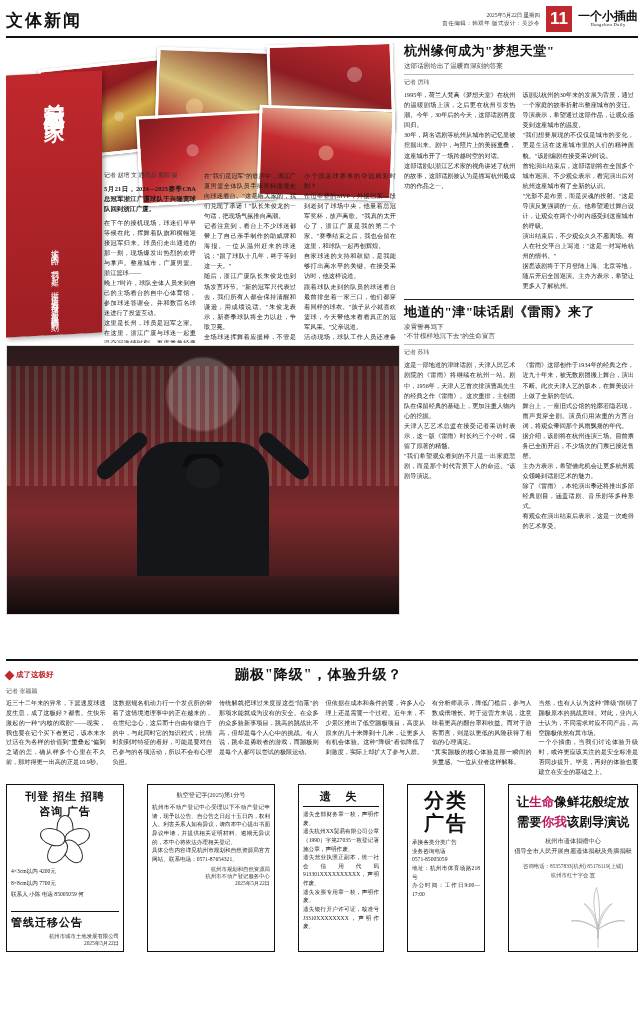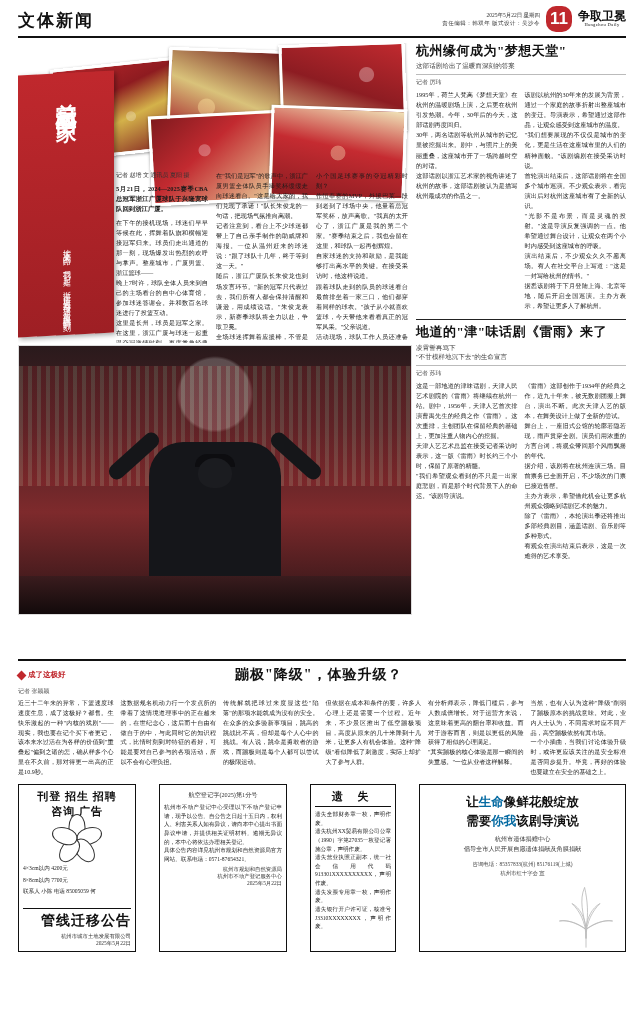--- a/index.html
+++ b/index.html
@@ -4,30 +4,30 @@
 <style>
   html,body{margin:0;padding:0;}
   body{
     width:644px;height:1024px;
     background:#ffffff;
     font-family:"Liberation Serif", serif;
     color:#111;
     overflow:hidden;
     position:relative;
   }
-  .page{position:relative;width:644px;height:1024px;box-sizing:border-box;padding:0 18px;}
+  .page{position:relative;width:644px;height:1024px;box-sizing:border-box;padding:0 6px;}
 
   
   .masthead{display:flex;align-items:flex-end;justify-content:space-between;border-bottom:2px solid #111;padding:6px 0 4px 0;}
   .mh-left{font-size:17px;font-weight:bold;letter-spacing:2px;font-family:"Liberation Serif",serif;}
   .mh-right{display:flex;align-items:center;gap:6px;}
   .mh-meta{font-size:5.5px;color:#333;text-align:right;line-height:1.5;}
   .mh-meta .row2{letter-spacing:.5px;}
   .pagenum{
-    width:26px;height:26px;background:#c0282d;color:#fff;border-radius:10px;
+    width:26px;height:26px;background:#c0282d;color:#fff;border-radius:0;
     display:flex;align-items:center;justify-content:center;font-size:17px;font-weight:bold;
     font-family:"Liberation Sans",sans-serif;
   }
   .logo{font-size:12px;font-weight:bold;line-height:1.05;text-align:center;}
   .logo .en{font-size:4.5px;font-weight:normal;letter-spacing:.4px;display:block;}
 
   
   .body-grid{display:flex;gap:6px;margin-top:5px;height:612px;}
   .col-left{width:392px;position:relative;}
   .col-right{width:230px;position:relative;}
@@ -128,41 +128,41 @@
   .ad-e{flex:1;border:1px solid #111;}
   .ad-title{font-size:11px;font-weight:bold;text-align:center;letter-spacing:1px;}
   .ad-sub{font-size:6.2px;text-align:center;color:#333;margin-top:2px;}
   .ad-body{font-size:5.6px;line-height:1.55;text-align:justify;margin-top:3px;color:#222;}
   .ad-sign{font-size:5.4px;text-align:right;margin-top:3px;color:#333;}
   .flower{width:52px;height:52px;margin:2px auto;position:relative;}
   .flower span{position:absolute;left:50%;top:50%;width:15px;height:24px;background:#fff;border:1px solid #333;border-radius:50% 50% 45% 45%;transform-origin:50% 100%;}
   .bigred{font-size:20px;font-weight:bold;color:#111;text-align:center;line-height:1.15;letter-spacing:2px;}
   .lost{border-bottom:1px solid #111;text-align:center;font-size:11px;font-weight:bold;letter-spacing:6px;padding-bottom:2px;}
   .ad-e-title{font-size:12.5px;font-weight:bold;text-align:center;line-height:1.5;padding:4px 2px 0 2px;}
-  .ad-e-title .red{color:#0369a1;}
+  .ad-e-title .red{color:#be185d;font-family:Liberation Mono, monospace;}
   .ad-e-sub{font-size:6.2px;text-align:center;color:#333;margin-top:4px;line-height:1.6;}
   .ad-e-foot{font-size:5.4px;text-align:center;color:#444;margin-top:6px;line-height:1.6;}
   .lily{position:absolute;right:4px;bottom:2px;width:70px;height:70px;opacity:.5;}
-  .pipe-title{font-size:14px;font-weight:bold;text-align:right;letter-spacing:1px;margin-top:12px;border-top:1px solid #111;padding-top:3px;}
+  .pipe-title{font-size:11px;font-weight:bold;text-align:left;letter-spacing:1px;margin-top:12px;border-top:1px solid #111;padding-top:3px;}
 </style>
 </head>
 <body>
 
 <div class="page">
 
   <div class="masthead">
     <div class="mh-left">文体新闻</div>
     <div class="mh-right">
       <div class="mh-meta">
         <div>2025年5月22日 星期四</div>
         <div class="row2">责任编辑：韩双年  版式设计：吴沙令</div>
       </div>
       <div class="pagenum">11</div>
       <div class="logo">
-        <span>争取卫冕</span>
+        <span>一个小插曲</span>
         <span class="en">Hangzhou Daily</span>
       </div>
     </div>
   </div>
 
   <div class="body-grid">
 
     <div class="col-left">
 
       <div class="collage">
@@ -317,20 +317,29 @@
 
     <div class="ad ad-c">
       <div class="lost">遗  失</div>
       <div class="ad-body" style="white-space:pre-line">遗失全部财务章一枚，声明作废。
 遗失杭州XX贸易有限公司公章（1990）字第27035一枚登记署施公章，声明作废。
 遗失营业执照正副本，统一社会信用代码913301XXXXXXXXXX，声明作废。
 遗失发票专用章一枚，声明作废。
 遗失银行开户许可证，核准号J3310XXXXXXXX，声明作废。</div>
     </div>
 
+    <div class="ad ad-d">
+      <div class="bigred" style="white-space:pre-line">分类
+广告</div>
+      <div class="ad-body" style="white-space:pre-line">承接各类分类广告
+业务咨询电话
+0571-85005059
+地址：杭州市体育场路218号
+办公时间：工作日9:00—17:00</div>
+    </div>
 
     <div class="ad ad-e">
       <div class="ad-e-title">
         <span>让</span><span class="red">生命</span><span>像鲜花般绽放</span><br>
         <span>需要</span><span class="red">你我</span><span>该剧导演说</span>
       </div>
       <div class="ad-e-sub" style="white-space:pre-line">杭州市遗体捐赠中心
 倡导全市人民开展自愿遗体捐献及角膜捐献</div>
       <div class="ad-e-foot" style="white-space:pre-line">咨询电话：85357833(杭州) 85176119(上城)
 杭州市红十字会  宣</div>

